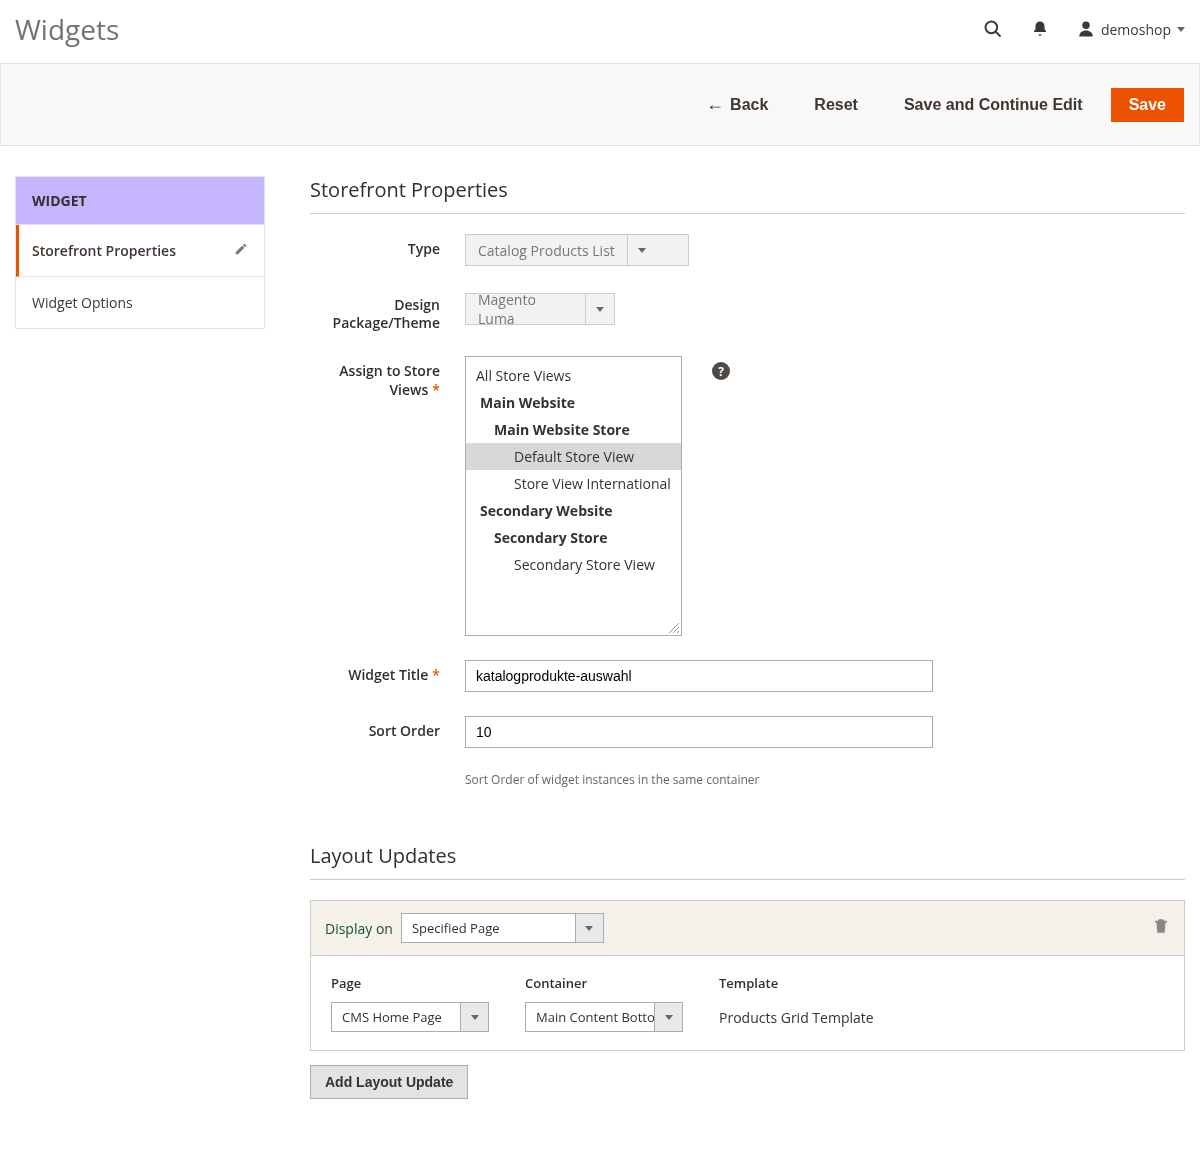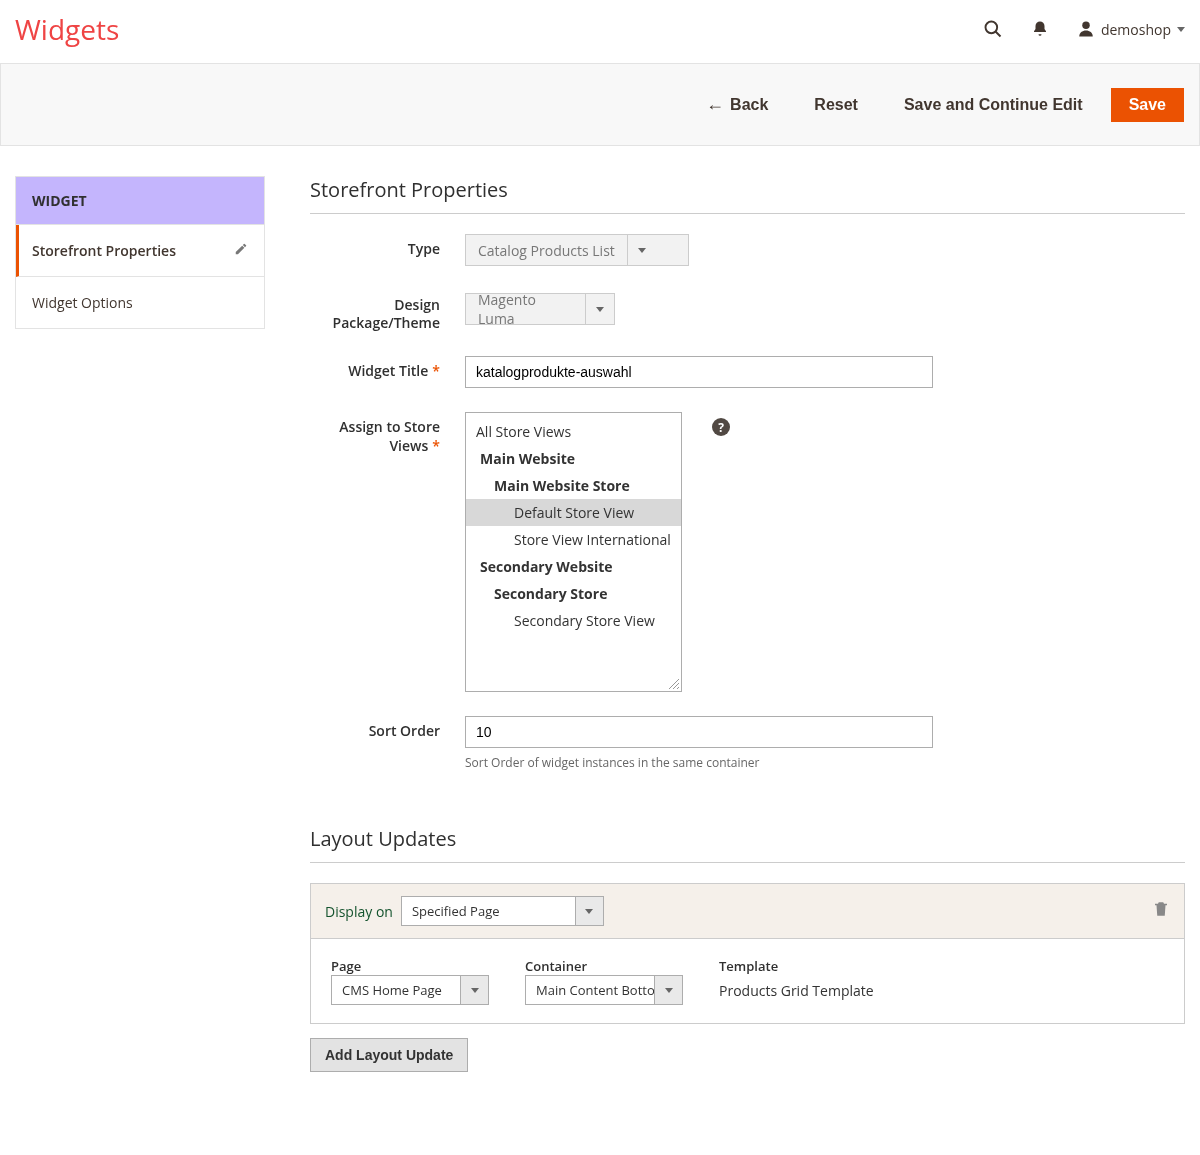--- a/index.html
+++ b/index.html
@@ -1,18 +1,18 @@
 <!DOCTYPE html>
 <html><head>
 <meta charset="utf-8">
 <style>
 * { box-sizing: border-box; margin: 0; padding: 0; }
 body { font-family: 'Open Sans', Arial, sans-serif; font-size: 14px; color: #333; background: #fff; width: 1200px; }
 .header-top { display: flex; align-items: center; justify-content: space-between; padding: 10px 15px 15px 15px; }
-.page-title { font-size: 28px; font-weight: 400; color: #ef4444; }
+.page-title { font-size: 28px; font-weight: 400; color: #737373; }
 .header-icons { display: flex; align-items: center; gap: 28px; }
 .icon-btn { cursor: pointer; display: flex; align-items: center; }
 .user-menu { display: flex; align-items: center; gap: 6px; cursor: pointer; font-size: 14px; color: #41362f; }
 .toolbar { background: #f8f8f8; border: 1px solid #e3e3e3; display: flex; justify-content: flex-end; align-items: center; gap: 10px; padding: 22px 15px; margin: 0 0 30px 0; }
 .btn { font-size: 16px; font-weight: 600; padding: 8px 18px; cursor: pointer; border: none; background: transparent; color: #41362f; display: inline-flex; align-items: center; gap: 6px; }
 .btn-primary { background: #eb5202; color: #fff; }
 .content { display: flex; gap: 45px; padding: 0 15px; }
 .sidebar { width: 250px; flex-shrink: 0; }
 .side-section-head { background: #c4b5fd; border: 1px solid #e3e3e3; padding: 14px 16px; font-weight: 700; color: #303030; font-size: 14px; }
 .side-tabs { border: 1px solid #e3e3e3; border-top: none; }
@@ -31,32 +31,32 @@
 .theme-sel { width: 150px; justify-content: center; }
 .text-input { width: 468px; height: 32px; border: 1px solid #adadad; padding: 0 10px; font-size: 14px; }
 .store-listbox { width: 217px; height: 280px; border: 1px solid #adadad; overflow: auto; padding: 5px 0; font-size: 14px; position: relative; }
 .store-listbox .resize-handle { position: absolute; right: 2px; bottom: 2px; }
 .sl-item { padding: 4px 10px; cursor: pointer; }
 .sl-group { font-weight: 700; padding: 4px 10px 4px 14px; }
 .sl-group2 { font-weight: 700; padding: 4px 10px 4px 28px; }
 .sl-leaf { padding: 4px 10px 4px 48px; cursor: pointer; }
 .sl-leaf.selected { background: #d8d8d8; }
 .help-icon { width: 18px; height: 18px; background: #514943; color: #fff; border-radius: 50%; display: inline-flex; align-items: center; justify-content: center; font-size: 12px; font-weight: 700; margin-left: 30px; vertical-align: top; margin-top: 6px; cursor: pointer; }
-.field-note { font-size: 12px; color: #666; margin-top: 6px; }
+.field-note { font-size: 12px; color: #666; margin-top: 23px; }
 .layout-box { border: 1px solid #ccc; }
 .layout-head { background: #f5f0ea; border-bottom: 1px solid #ccc; padding: 12px 14px; display: flex; align-items: center; justify-content: space-between; }
 .lh-left { display: flex; align-items: center; gap: 8px; }
 .lh-label { color: #14532d; }
 .sel-box { display: inline-flex; align-items: stretch; height: 30px; }
 .sel-box .sel-text { border: 1px solid #adadad; background: #fff; padding: 0 10px; display: flex; align-items: center; font-size: 13px; color: #333; }
 .sel-box .sel-arrow { border: 1px solid #adadad; border-left: none; background: #e9e9e9; width: 28px; display: flex; align-items: center; justify-content: center; cursor: pointer; }
 .disp-sel .sel-text { width: 175px; }
 .trash-btn { cursor: pointer; }
 .layout-body { padding: 18px 20px; display: flex; gap: 36px; }
-.lb-col { display: flex; flex-direction: column; }
+.lb-col { display: flex; flex-direction: column; gap: 10px; }
 .lb-col-label { font-size: 13px; color: #303030; font-weight: 600; }
 .page-sel .sel-text { width: 130px; }
 .cont-sel .sel-text { width: 130px; }
 .btn-secondary { background: #e3e3e3; border: 1px solid #adadad; color: #333; font-size: 14px; font-weight: 600; padding: 8px 14px; cursor: pointer; margin-top: 14px; display: inline-block; }
 .caret-down { width: 0; height: 0; border-left: 4px solid transparent; border-right: 4px solid transparent; border-top: 5px solid #666; display: inline-block; }
 .arrow-left { font-size: 18px; font-weight: 400; }
 .pencil-icon { color: #888; }
 </style>
 </head>
 <body>
@@ -135,47 +135,47 @@
         <div class="select-disabled theme-sel">
           <span class="sel-text">Magento Luma</span>
           <span class="sel-arrow">
               <span class="caret-down"></span>
             </span>
         </div>
       </div>
     </div>
 
     <div class="field-row">
-      <div class="field-label"><span>Widget Title</span><span class="req">*</span></div>
-      <div class="field-control">
-        <input class="text-input" type="text" value="katalogprodukte-auswahl" style="">
-      </div>
-    </div>
-
-    <div class="field-row">
       <div class="field-label"><span>Assign to Store Views</span><span class="req">*</span></div>
       <div class="field-control" style="display:flex;align-items:flex-start;">
         <div class="store-listbox">
           <div class="sl-item">All Store Views</div>
           <div class="sl-group">Main Website</div>
           <div class="sl-group2">Main Website Store</div>
           <div class="sl-leaf selected">Default Store View</div>
           <div class="sl-leaf">Store View International</div>
           <div class="sl-group">Secondary Website</div>
           <div class="sl-group2">Secondary Store</div>
           <div class="sl-leaf">Secondary Store View</div>
           <svg class="resize-handle" width="10" height="10" viewBox="0 0 10 10">
               <path d="M0 10 L10 0 M4 10 L10 4 M8 10 L10 8" stroke="#999" stroke-width="1"></path>
             </svg>
         </div>
         <span class="help-icon">?</span>
       </div>
     </div>
 
     <div class="field-row">
+      <div class="field-label"><span>Widget Title</span><span class="req">*</span></div>
+      <div class="field-control">
+        <input class="text-input" type="text" value="katalogprodukte-auswahl" style="">
+      </div>
+    </div>
+
+    <div class="field-row">
       <div class="field-label">Sort Order</div>
       <div class="field-control">
         <input class="text-input" type="text" value="10" style="">
         <div class="field-note">Sort Order of widget instances in the same container</div>
       </div>
     </div>
 
     <div style="height:30px"></div>
     <h2 class="section-title">Layout Updates</h2>
 

